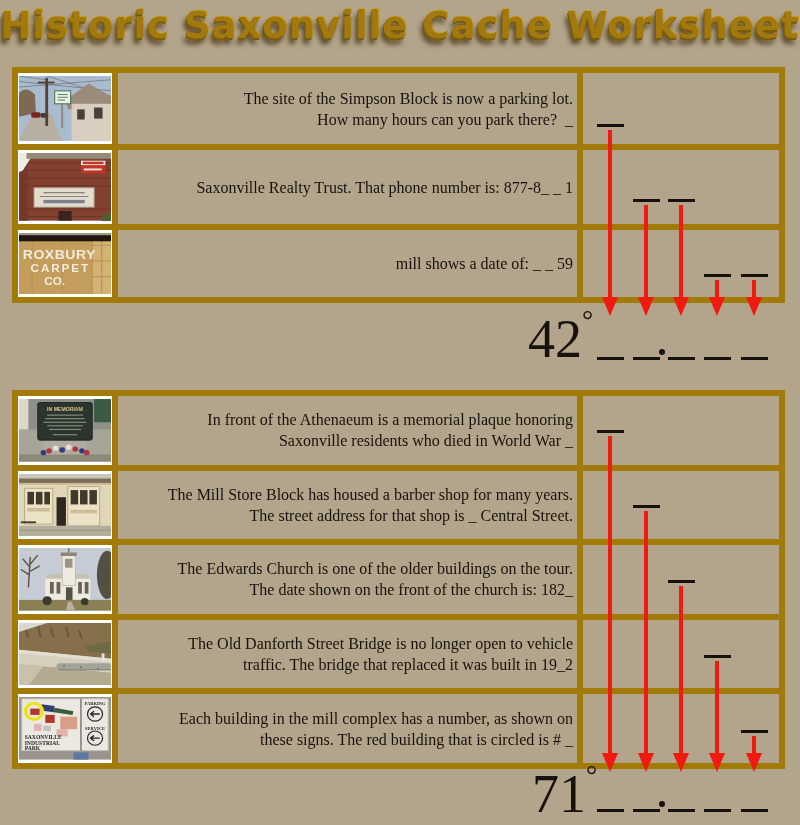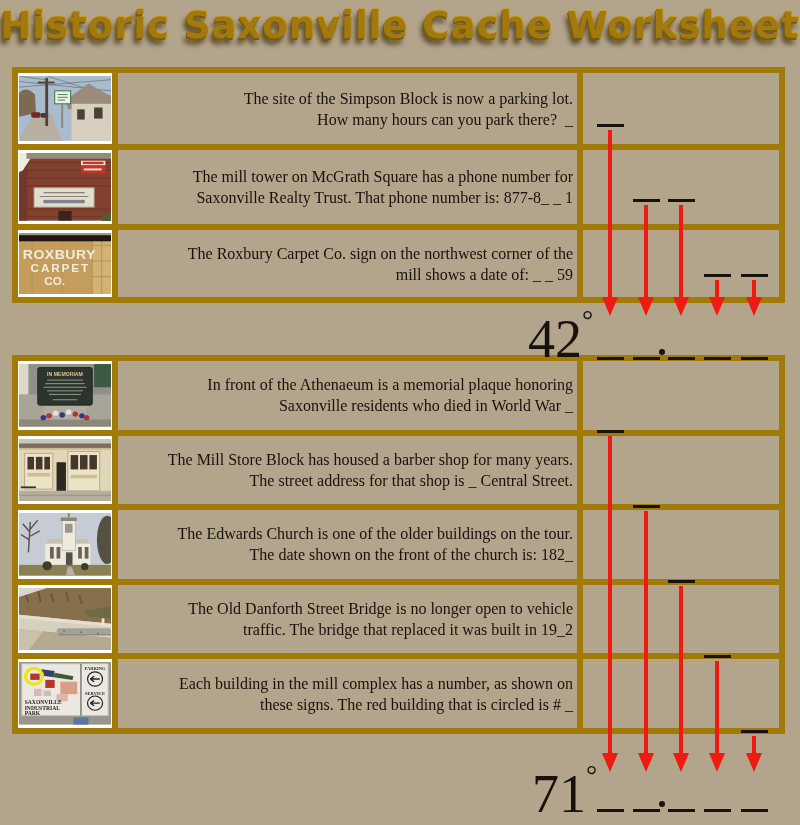--- a/index.html
+++ b/index.html
@@ -7,21 +7,21 @@
   #sheet{position:relative;width:800px;height:825px;background:#b3a58c;font-family:"Liberation Serif",serif;}
 
   .title{position:absolute;top:4px;left:0;width:100%;text-align:center;
     font-family:"DejaVu Sans",sans-serif;font-weight:bold;font-size:37px;letter-spacing:1px;
     color:#a2790e;
     text-shadow:-1px 2px 0 #7c5b08, -3px 6px 5px rgba(55,40,8,.75), 1px -1px 0 #c79d2c;}
 
   .wtable{position:absolute;left:12px;width:773px;box-sizing:border-box;
     border:3px solid #a17a07;display:grid;grid-template-columns:100px 465px 1fr;}
   .t1{top:67px;height:236px;grid-template-rows:77px 80px 1fr;}
-  .t2{top:355px;height:379px;grid-template-rows:repeat(5,1fr);}
+  .t2{top:390px;height:379px;grid-template-rows:repeat(5,1fr);}
   .cell{border:3px solid #a17a07;box-sizing:border-box;min-width:0;min-height:0;}
   .photo-cell{display:flex;align-items:center;justify-content:center;padding:1px;overflow:hidden;background:#ffffff;}
   .photo-cell svg{width:92px;height:94%;display:block;}
   .q-cell{display:flex;flex-direction:column;justify-content:center;padding-left:13px;padding-right:4px;
     font-size:16px;line-height:21px;color:#17120d;align-items:flex-end;}
   .q-cell .qline{white-space:pre-wrap;}
   .a-cell{background:#b3a58c;}
 
   .blank{position:absolute;width:27px;height:3px;background:#17120d;}
   .shaft{position:absolute;width:4px;background:#ef1a10;}
@@ -79,40 +79,38 @@
         <rect x="68" y="9" width="22" height="2.5" fill="#c23527"></rect>
         <rect x="69" y="16" width="19" height="2" fill="#e8e4dc"></rect>
         <rect x="16" y="36" width="64" height="20" fill="#e3ddcd" stroke="#aaa293" stroke-width="1"></rect>
         <path d="M26,41 h44 M22,45 h52" stroke="#8a8276" stroke-width="1.2" fill="none"></path>
         <rect x="26" y="48.5" width="44" height="3.5" fill="#7d8291"></rect>
         <rect x="42" y="60" width="14" height="10" fill="#3a241e"></rect>
         <circle cx="95" cy="69" r="7" fill="#4e5e34"></circle>
       </svg>
     </div>
     <div class="cell q-cell">
-      <div class="qline">The mill tower on McGrath Square has a phone number for</div>
       <div class="qline">Saxonville Realty Trust. That phone number is: 877-8_ _ 1</div>
     </div>
     <div class="cell a-cell"></div>
 
     <div class="cell photo-cell">
       <svg viewBox="0 0 98 70" preserveAspectRatio="none">
         <rect width="98" height="70" fill="#c49c5c"></rect>
         <rect x="78" width="20" height="70" fill="#d4b273"></rect>
         <path d="M78,0 v70 M88,0 v70 M78,14 h20 M78,32 h20 M78,50 h20" stroke="#b08f50" stroke-width="1" fill="none"></path>
         <path d="M14,10 v60 M46,10 v60" stroke="#b08f50" stroke-width="0.8" fill="none"></path>
         <rect width="98" height="2.5" fill="#9a9890"></rect>
         <rect y="2.5" width="98" height="7" fill="#201610"></rect>
         <text x="43" y="30" text-anchor="middle" font-size="15" font-weight="bold" fill="#f2ecdb" letter-spacing="0.5">ROXBURY</text>
         <text x="44" y="45" text-anchor="middle" font-size="12.5" font-weight="bold" fill="#f2ecdb" letter-spacing="2">CARPET</text>
         <text x="38" y="60" text-anchor="middle" font-size="12.5" font-weight="bold" fill="#f2ecdb">CO.</text>
       </svg>
     </div>
     <div class="cell q-cell">
-      <div class="qline">The Roxbury Carpet Co. sign on the northwest corner of the</div>
       <div class="qline">mill shows a date of: _ _ 59</div>
     </div>
     <div class="cell a-cell"></div>
   </div>
 
   <div class="wtable t2">
 
     <div class="cell photo-cell">
       <svg viewBox="0 0 98 70" preserveAspectRatio="none">
         <rect width="98" height="70" fill="#a8a498"></rect>

